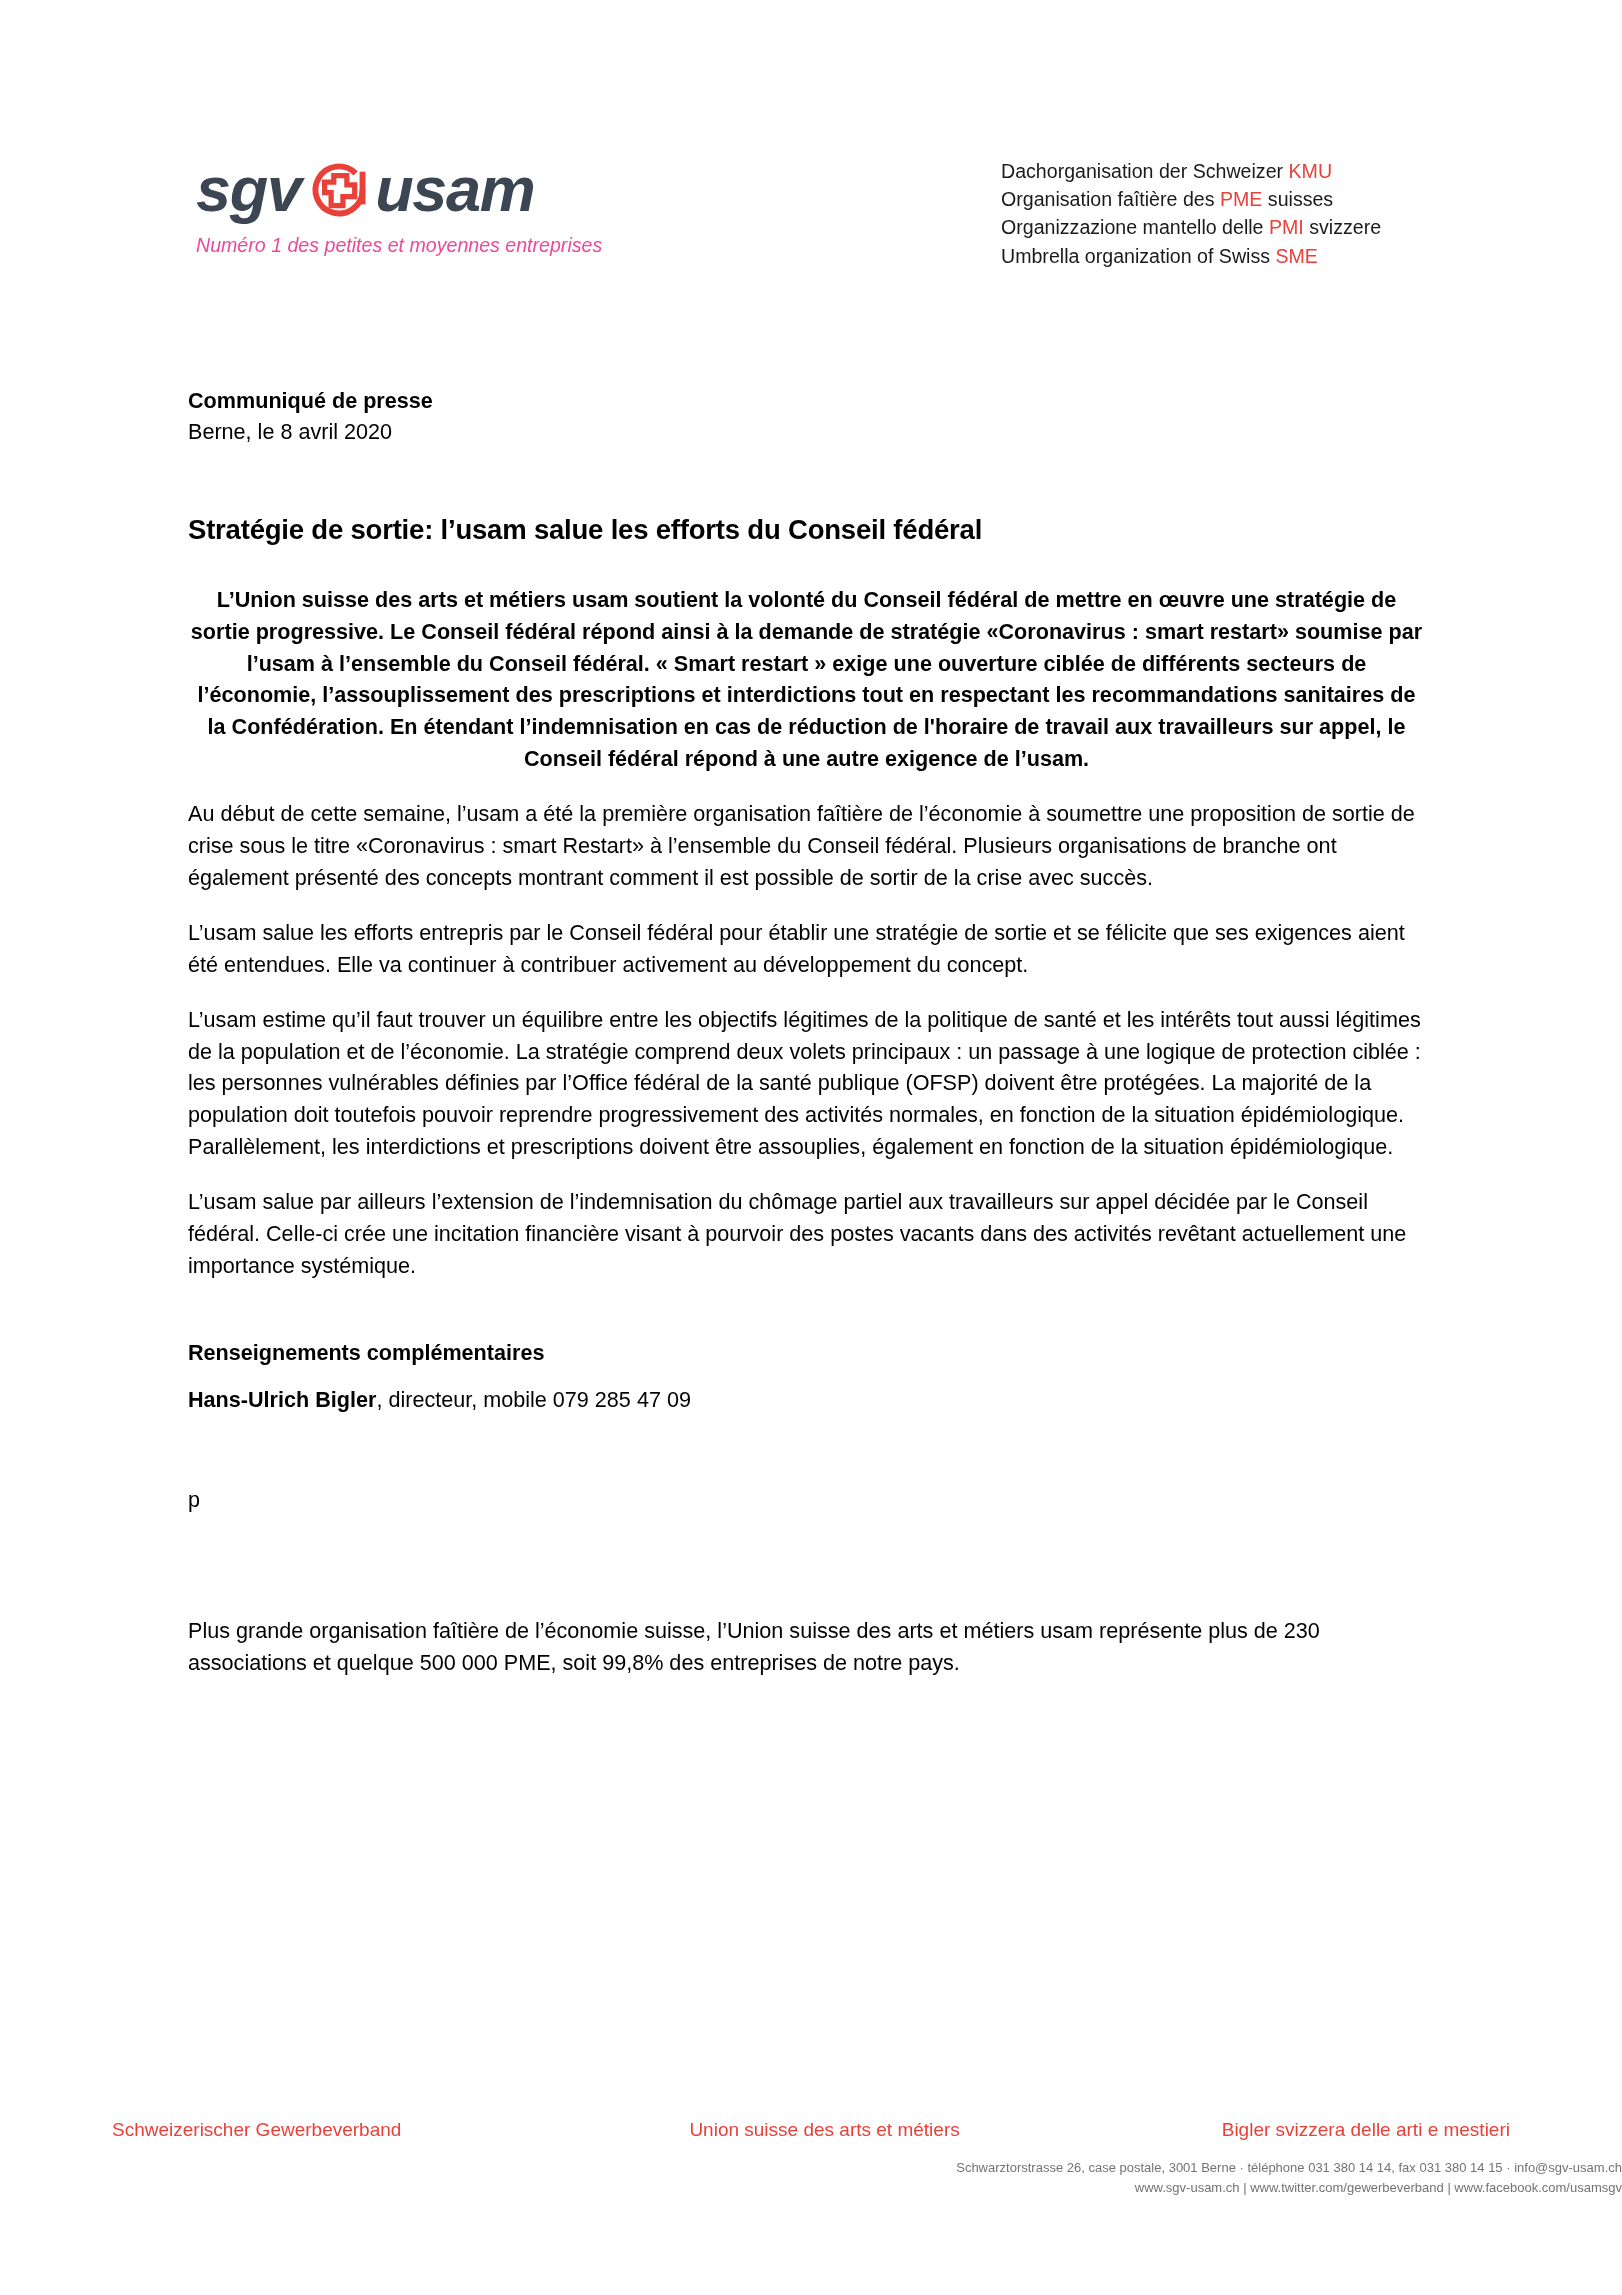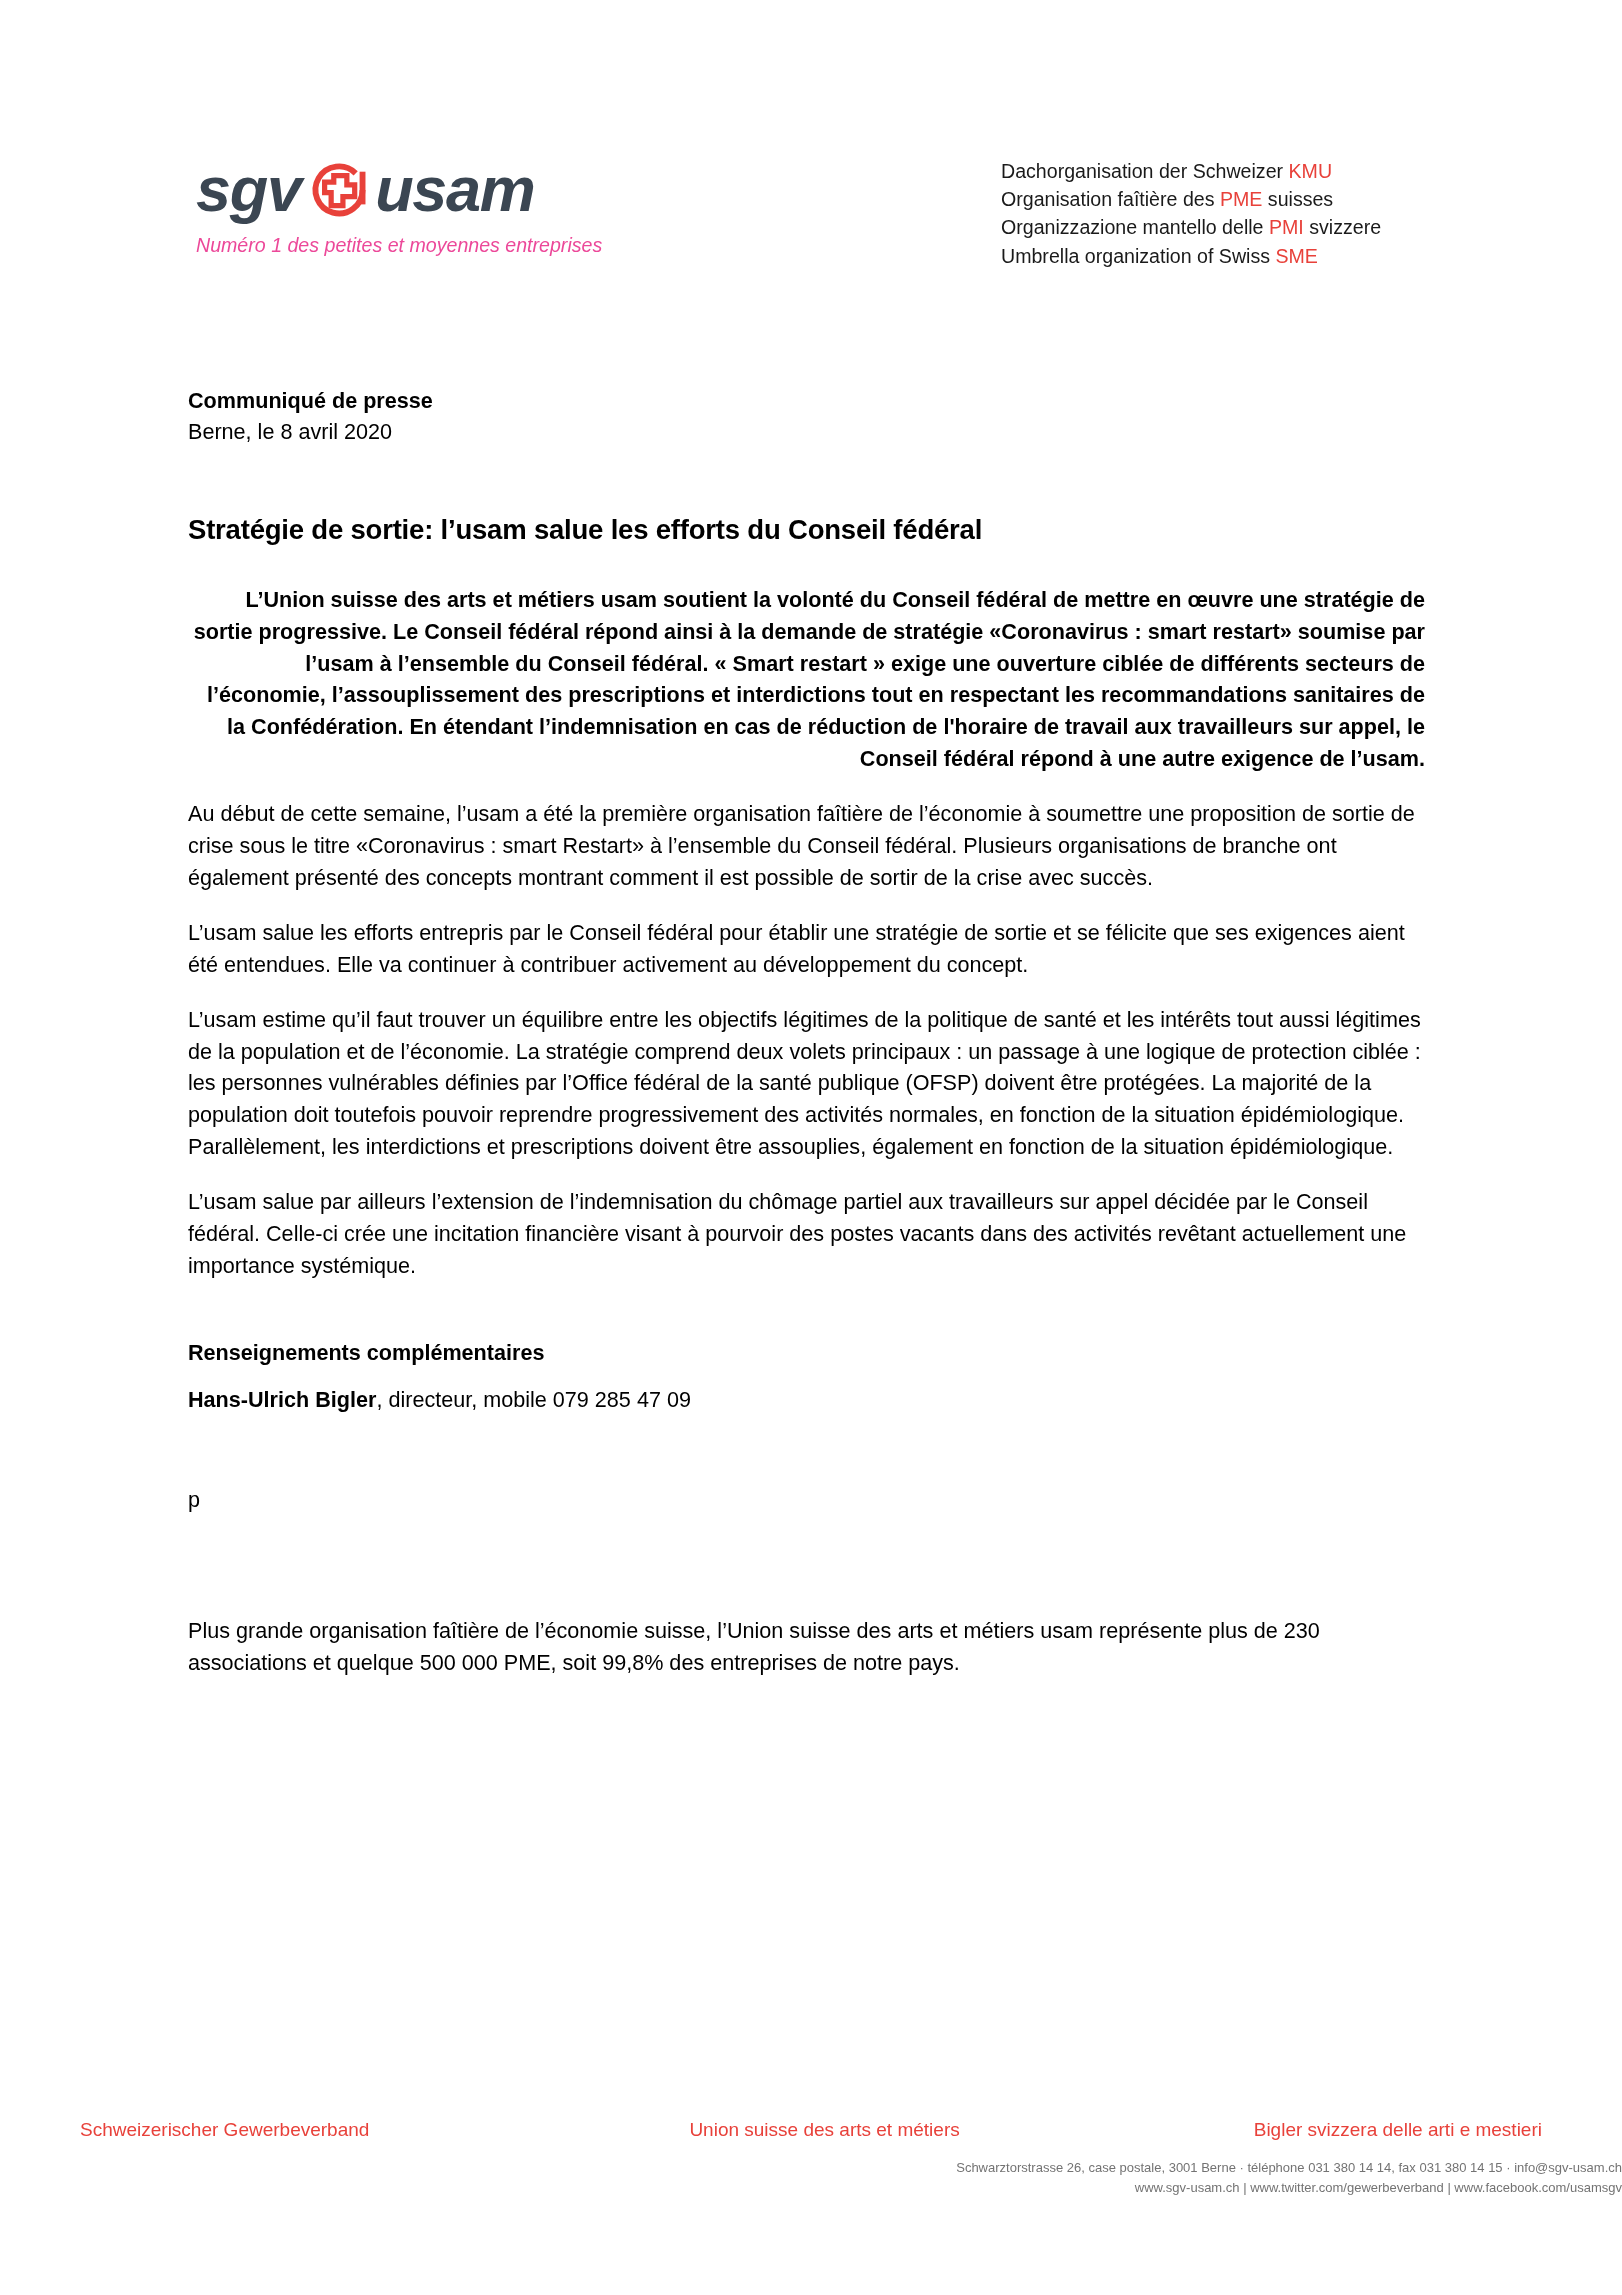--- a/index.html
+++ b/index.html
@@ -100,21 +100,21 @@
     font-size: 27.5px;
     font-weight: bold;
     line-height: 1.3;
     letter-spacing: -0.2px;
   }
 
   .lead {
     font-size: 21.6px;
     font-weight: bold;
     line-height: 1.47;
-    text-align: right;
+    text-align: center;
   }
 
   p.body-par {
     margin: 0;
     font-size: 21.6px;
     line-height: 1.47;
   }
 
   .spacer-title { height: 65px; }
   .spacer-lead  { height: 36px; }
@@ -145,21 +145,21 @@
   
   .footer {
     position: absolute;
     left: 0;
     bottom: 98px;
     width: 100%;
   }
   .footer-orgs {
     display: flex;
     justify-content: space-between;
-    padding: 0 80px;
+    padding: 0 112px;
     color: #e8413a;
     font-size: 19px;
     line-height: 1.4;
     margin-top: 24px;
   }
   .footer-orgs > span:nth-child(2) { margin-left: 26px; }
   .footer-contact {
     margin-top: 14.4px;
     text-align: right;
     font-size: 13px;

